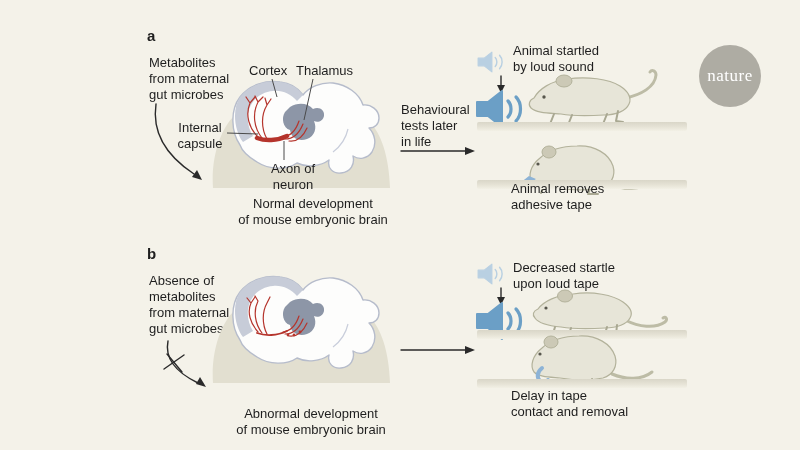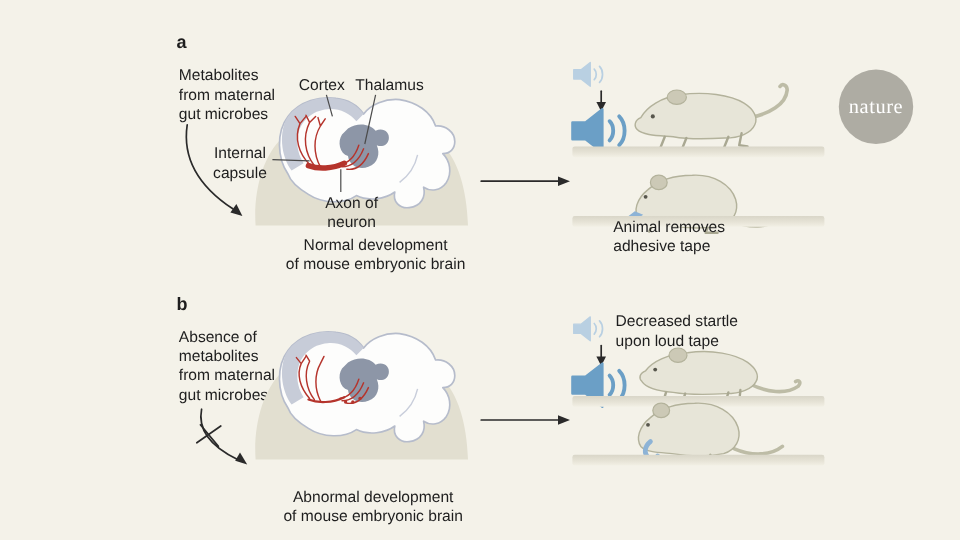--- a/index.html
+++ b/index.html
@@ -42,21 +42,21 @@
   .mouse-tail{fill:none;stroke:#bdbca6;stroke-width:3;stroke-linecap:round;}
   .mouse-legs{fill:none;stroke:#a9a892;stroke-width:2;stroke-linecap:round;}
   .tape{fill:var(--tape-blue);}
   .tape-curl{fill:none;stroke:var(--tape-blue);stroke-width:4;stroke-linecap:round;}
 </style>
 </head>
 <body>
 
 <div class="canvas">
 
-  <div class="abs logo-circle" style="left:699px;top:58px">
+  <div class="abs logo-circle" style="left:699px;top:45px">
     <span>nature</span>
   </div>
 
   <div class="abs panel-label" style="left:147px;top:27px">a</div>
 
   <div class="abs txt" style="left:149px;top:55px">Metabolites
 from maternal
 gut microbes</div>
 
   <svg class="abs" style="left:148px;top:100px" width="60" height="85" viewBox="0 0 60 85">
@@ -90,25 +90,30 @@
   <div class="abs txt" style="left:249px;top:63px">Cortex</div>
   <div class="abs txt" style="left:296px;top:63px">Thalamus</div>
   <div class="abs txt center" style="left:172px;top:120px;width:56px">Internal
 capsule</div>
   <div class="abs txt center" style="left:265px;top:161px;width:56px">Axon of
 neuron</div>
 
   <div class="abs txt center" style="left:218px;top:196px;width:190px">Normal development
 of mouse embryonic brain</div>
 
+  <div class="abs txt" style="left:401px;top:102px">Behavioural
+tests later
+in life</div>
   <svg class="abs" style="left:399px;top:144px" width="78" height="14" viewBox="0 0 78 14">
     <line class="arrow-line" x1="2" y1="7" x2="66" y2="7"></line>
     <polygon class="arrow-head" points="66,3 76,7 66,11"></polygon>
   </svg>
 
+  <div class="abs txt" style="left:513px;top:43px">Animal startled
+by loud sound</div>
 
   <svg class="abs speaker small" style="left:477px;top:50px" width="32" height="24" viewBox="0 0 58 42">
     <path class="spk-body" d="M2,14 L13,14 L27,3 L27,39 L13,28 L2,28 Z"></path>
     <path class="spk-wave" d="M33,13 C37,17 37,25 33,29"></path>
     <path class="spk-wave" d="M41,9 C47,15 47,27 41,33"></path>
   </svg>
   <svg class="abs" style="left:495px;top:75px" width="12" height="20" viewBox="0 0 12 20">
     <line class="arrow-line" x1="6" y1="1" x2="6" y2="11"></line>
     <polygon class="arrow-head" points="2,10 10,10 6,18"></polygon>
   </svg>
@@ -211,14 +216,16 @@
 
   <svg class="abs" style="left:520px;top:330px" width="140" height="55" viewBox="0 0 140 55">
     <path class="mouse-tail" d="M92,44 C106,50 122,50 132,42"></path>
     <path class="mouse-body" d="M14,42 C10,36 12,26 22,18 C31,10 45,6 59,6 C77,5 91,14 95,26 C98,36 93,45 83,48 C69,51 52,50 40,48 C29,47 19,47 14,42 Z"></path>
     <path class="mouse-legs" d="M72,49 L70,54 M70,54 L80,54"></path>
     <path class="tape-curl" d="M22,38 C17,42 16,48 21,52 C24,54 27,53 28,50"></path>
     <ellipse class="mouse-ear" cx="31" cy="12" rx="7" ry="6"></ellipse>
     <circle class="mouse-eye" cx="20" cy="24" r="1.6"></circle>
   </svg>
   <div class="abs ground" style="left:477px;top:379px"></div>
+  <div class="abs txt" style="left:511px;top:388px">Delay in tape
+contact and removal</div>
 
 </div>
 
 </body></html>

